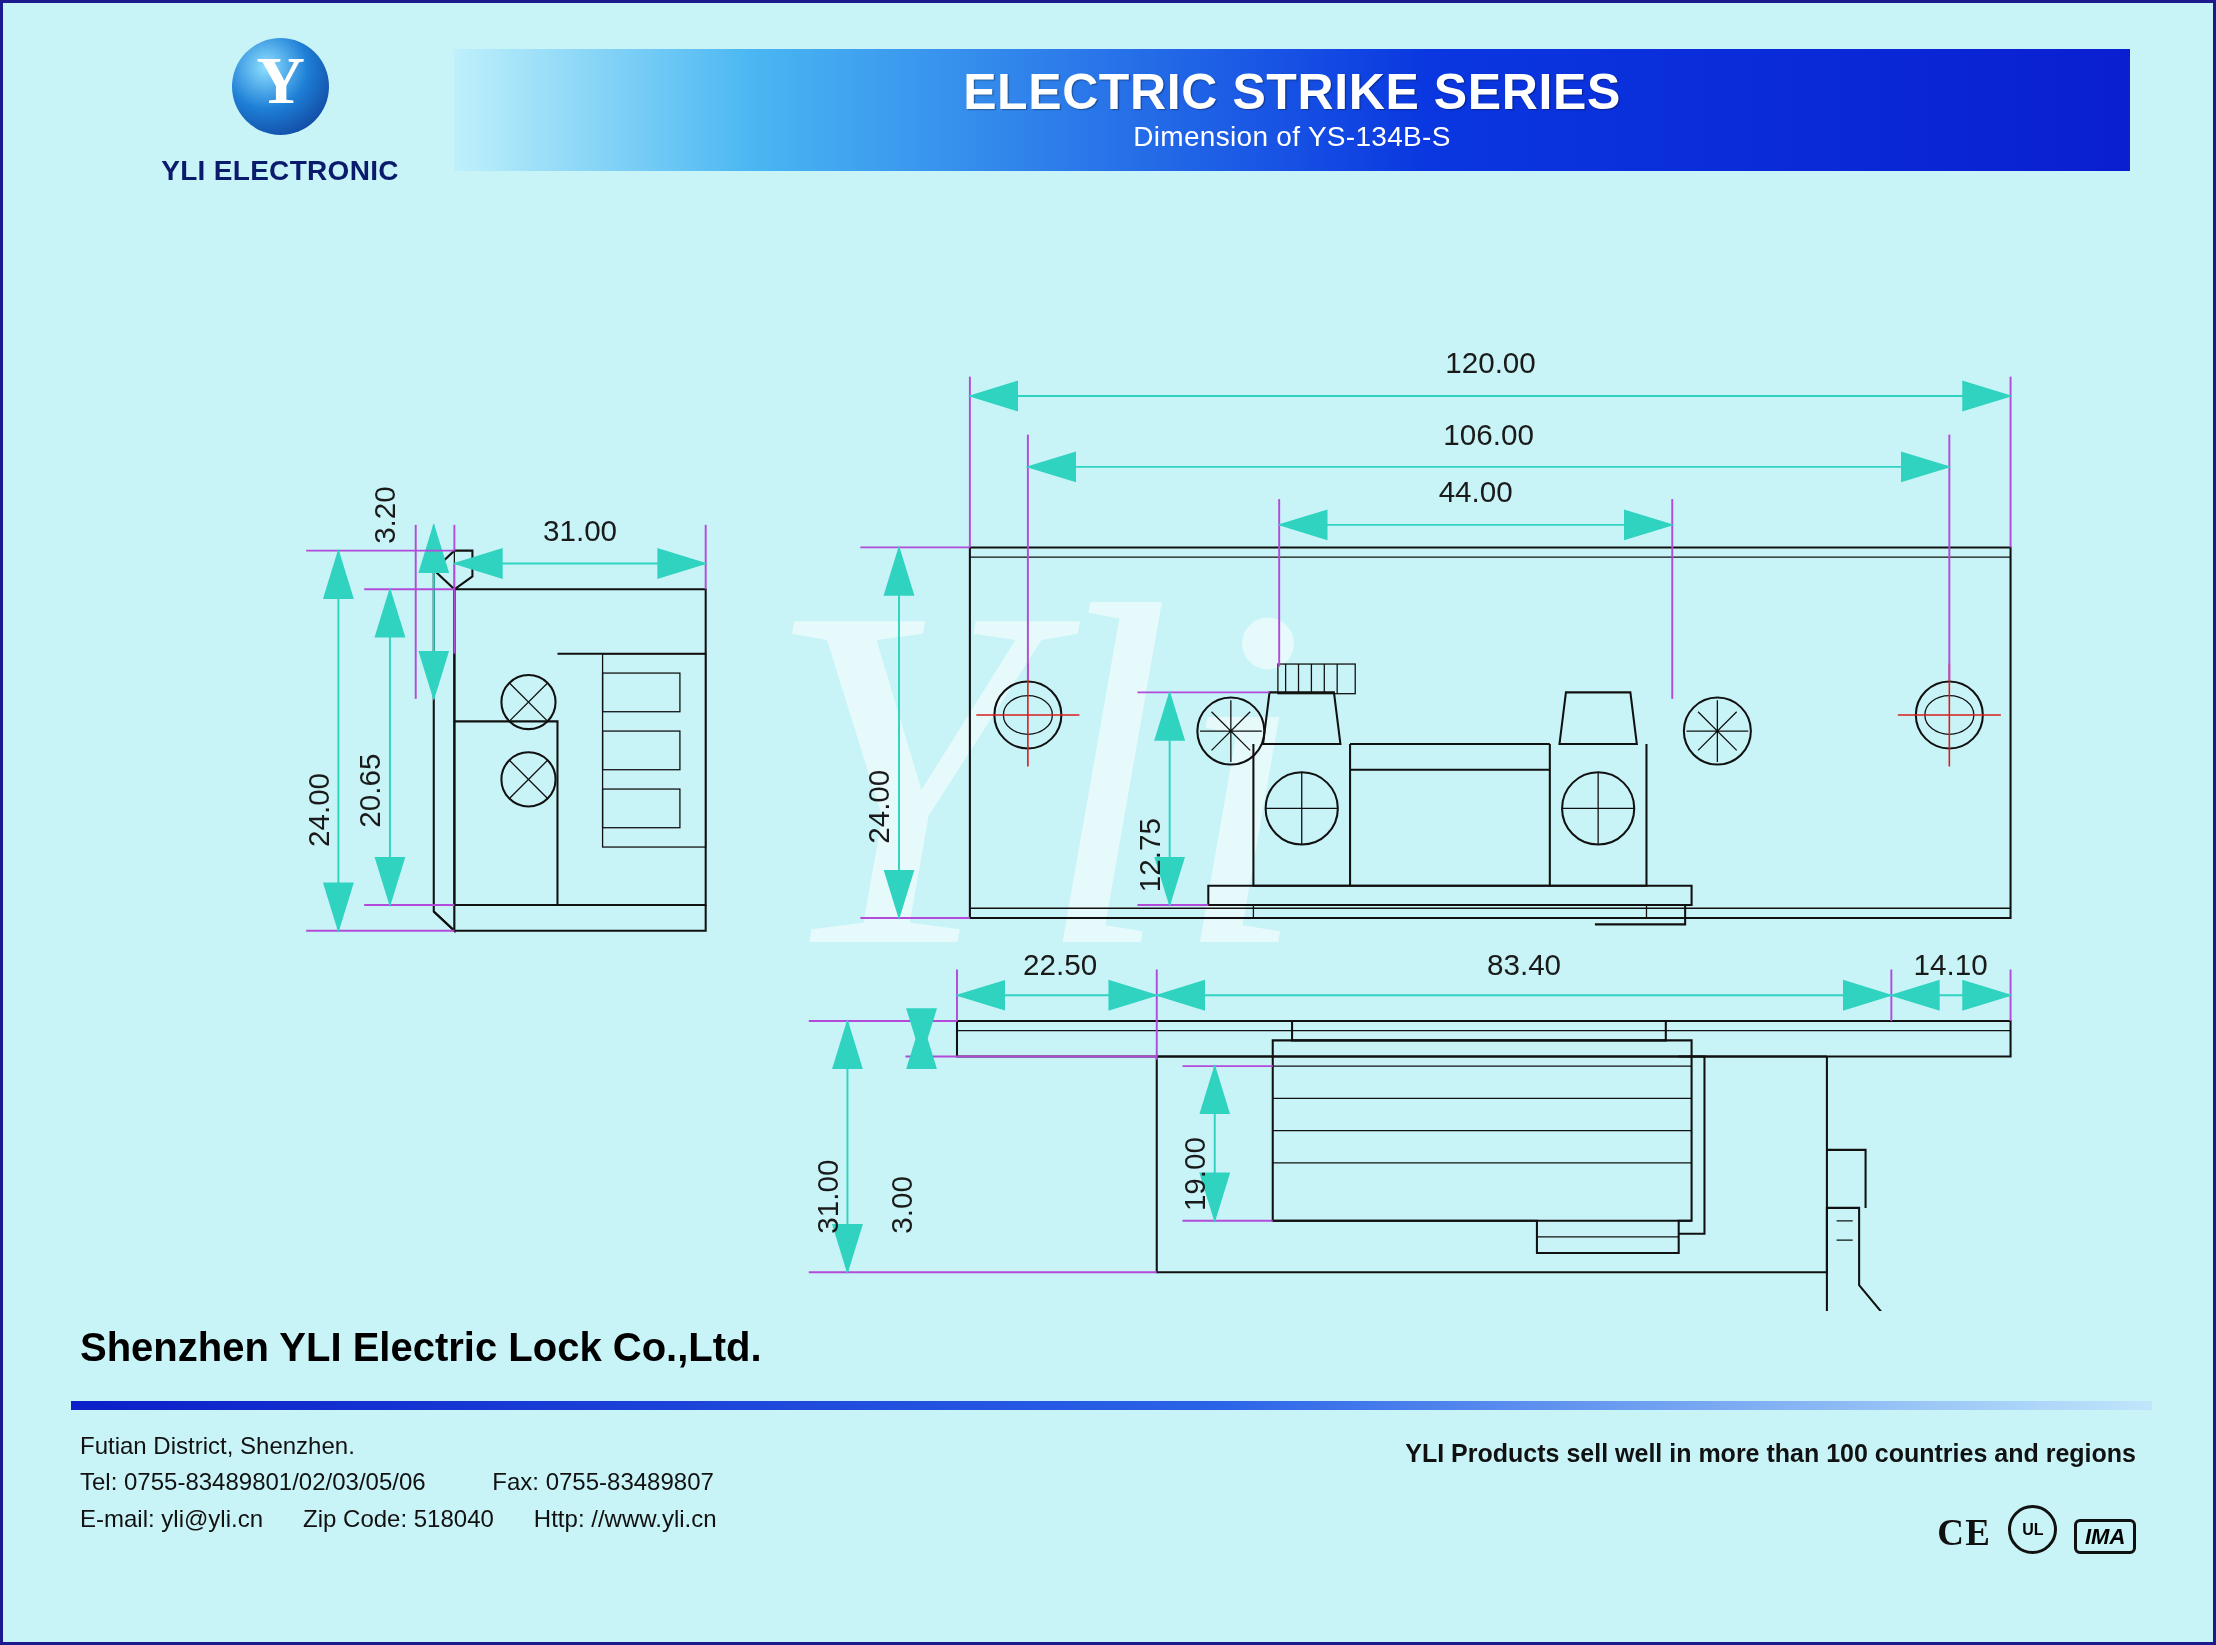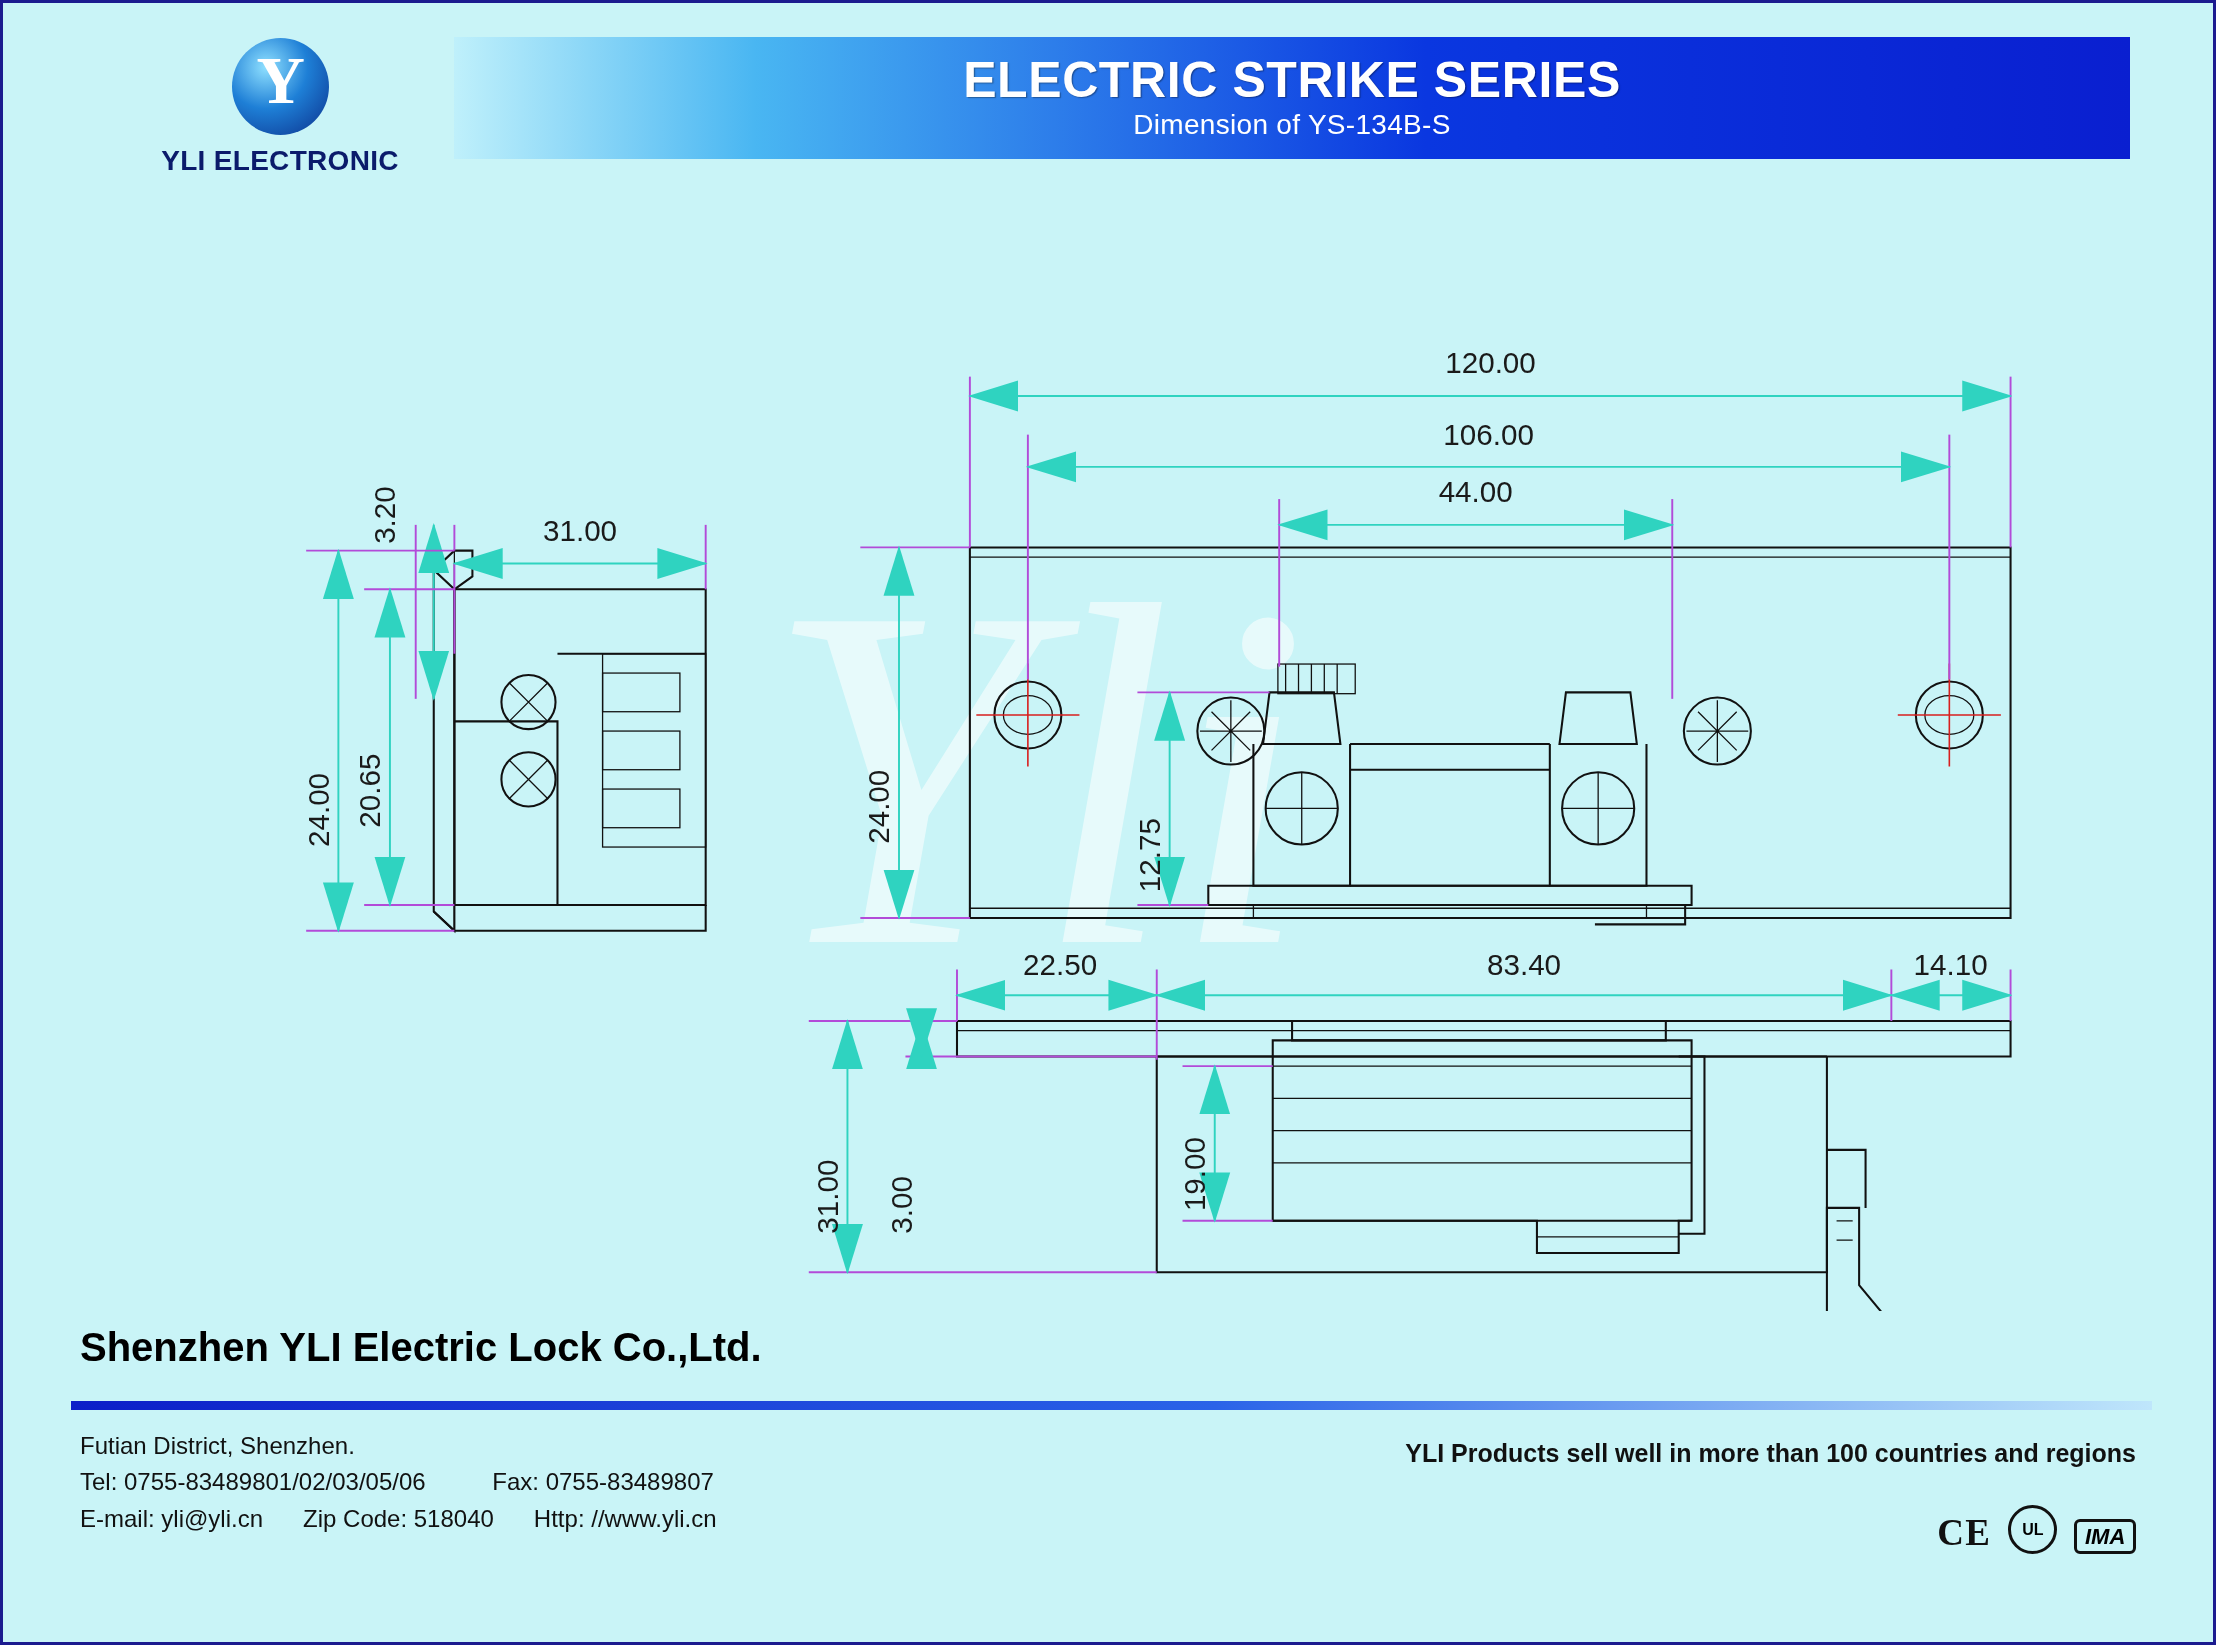--- a/index.html
+++ b/index.html
@@ -41,31 +41,31 @@
     left: 0; right: 0; top: 9px;
     text-align: center;
     font-size: 67px;
     font-weight: bold;
     color: #ffffff;
     font-family: "Liberation Serif", serif;
     line-height: 1;
     letter-spacing: -1.3px;
   }
   #logo-text {
-    margin-top: 10px;
+    margin-top: 20px;
     font-size: 28px;
     font-weight: bold;
     color: #0b1b6b;
     letter-spacing: 0.3px;
   }
 
   #title-bar {
     position: absolute;
     left: 451px;
-    top: 34px;
+    top: 46px;
     width: 1676px;
     height: 122px;
     background: linear-gradient(to right, #bff0fb 0%, #49b6f2 18%, #0a37e0 58%, #0a1fd0 100%);
   }
   #title-main {
     position: absolute;
     left: 0; right: 0;
     top: 14px;
     text-align: center;
     color: #ffffff;

